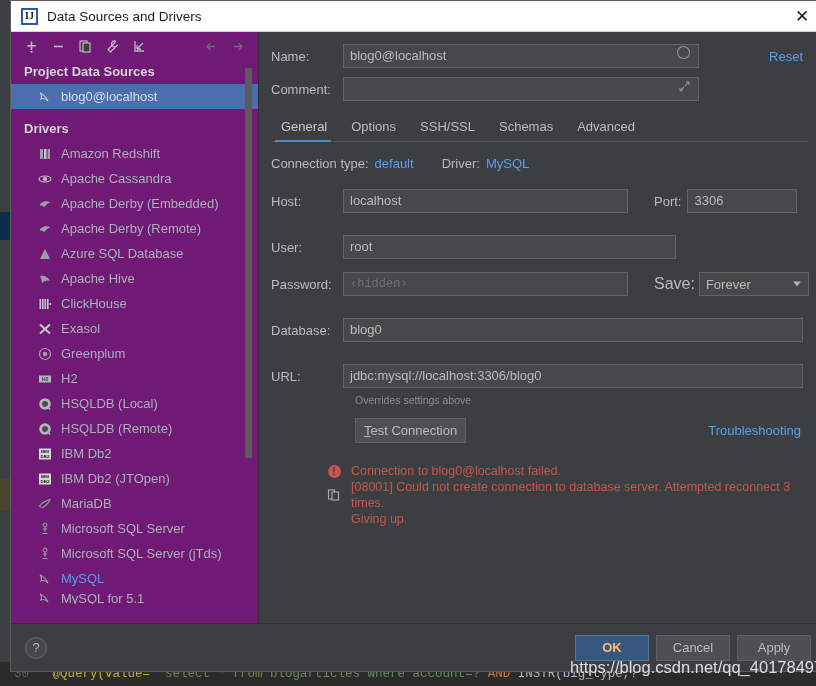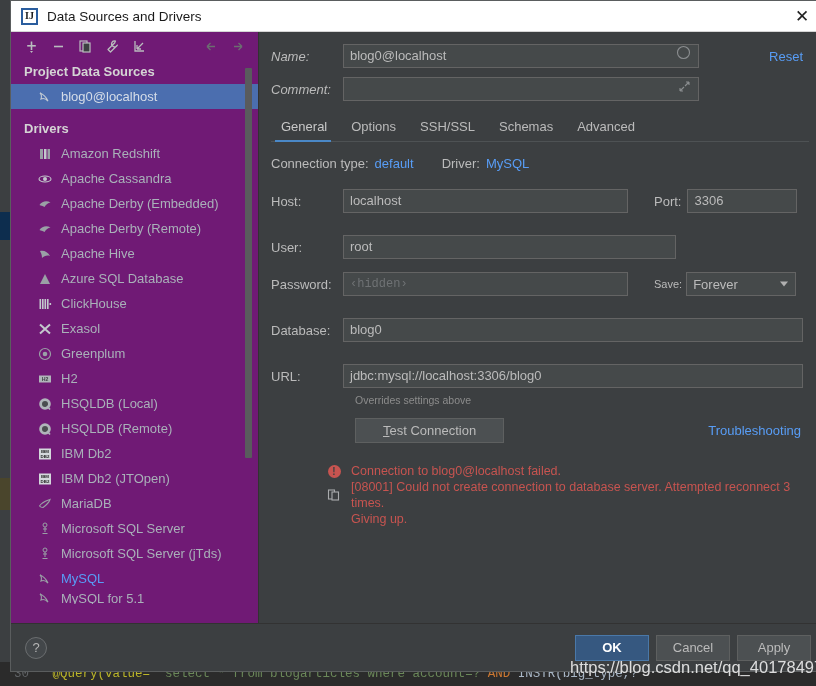--- a/index.html
+++ b/index.html
@@ -203,21 +203,20 @@
   .field-row {
     display: flex;
     align-items: center;
     margin-bottom: 9px;
   }
   .field-label {
     font-size: 13px;
     color: #bbbbbb;
     width: 72px;
     flex: 0 0 72px;
-    font-style: italic;
   }
   .input {
     background: #45494a;
     border: 1px solid #646464;
     color: #bbbbbb;
     font-size: 13px;
     height: 24px;
     line-height: 22px;
     padding: 0 6px;
     font-family: "Liberation Sans", sans-serif;
@@ -303,21 +302,21 @@
   #user-input { width: 333px; }
   #password-input { width: 285px; }
   #database-input { width: 460px; }
   #url-input { width: 460px; }
   #port-input { width: 110px; }
   .port-label {
     font-size: 13px; color: #bbbbbb;
     margin-left: 26px; margin-right: 6px; text-align: right;
   }
   .save-label {
-    font-size: 11px; color: #bbbbbb;
+    font-size: 16px; color: #bbbbbb;
     margin-left: 26px; margin-right: 4px;
   }
   .combo {
     background: #45494a;
     border: 1px solid #646464;
     color: #bbbbbb;
     font-size: 13px;
     height: 24px;
     width: 110px;
     display: flex; align-items: center;
@@ -337,21 +336,21 @@
     color: #8c8c8c;
     margin-left: 84px;
     margin-top: -18px;
     margin-bottom: 12px;
   }
   .btn {
     background: #4c5052;
     border: 1px solid #5e6060;
     color: #bbbbbb;
     font-size: 13px;
-    padding: 4px 27px;
+    padding: 4px 8px;
     cursor: pointer;
     font-family: "Liberation Sans", sans-serif;
   }
   .btn .mn { text-decoration: underline; }
   #testrow { display: flex; align-items: center; margin-left: 84px; margin-top: 4px; }
   .trouble-link {
     margin-left: auto;
     color: #589df6;
     font-size: 13px;
     cursor: pointer;
@@ -421,21 +420,21 @@
     color: #bbbbbb;
     font-size: 13px;
     display: flex; align-items: center; justify-content: center;
     cursor: pointer;
     margin-left: 7px;
     font-family: "Liberation Sans", sans-serif;
   }
   .fbtn.primary {
     background: #365880;
     border-color: #4a78a8;
-    color: #ffffff;
+    color: #fdba74;
     font-weight: bold;
   }
 
   
   #watermark {
     position: absolute;
     left: 570px;
     top: 658px;
     font-size: 16.5px;
     color: #e9e9e9;
@@ -583,32 +582,32 @@
               <span class="tree-icon">
                 <svg width="14" height="14" viewBox="0 0 14 14">
                   <path d="M1.5 8 C4 4 9 3.5 12.5 5.5 C10 6 8 7.5 6.5 10 C4.5 9 2.8 8.6 1.5 8Z" fill="#9aa0a6"></path>
                 </svg>
               </span>
               <span class="tree-label">Apache Derby (Remote)</span>
             </div>
             <div class="tree-row">
               <span class="tree-icon">
                 <svg width="14" height="14" viewBox="0 0 14 14">
+                  <path d="M7 2 L12 12 L2 12 Z" fill="#9aa0a6"></path>
+                </svg>
+              </span>
+              <span class="tree-label">Azure SQL Database</span>
+            </div>
+            <div class="tree-row">
+              <span class="tree-icon">
+                <svg width="14" height="14" viewBox="0 0 14 14">
                   <path d="M2 4 C6 3 10 5 12 9 C9 8 6 9 4 11 C4 8 3 6 2 4Z" fill="#9aa0a6"></path>
                 </svg>
               </span>
               <span class="tree-label">Apache Hive</span>
-            </div>
-            <div class="tree-row">
-              <span class="tree-icon">
-                <svg width="14" height="14" viewBox="0 0 14 14">
-                  <path d="M7 2 L12 12 L2 12 Z" fill="#9aa0a6"></path>
-                </svg>
-              </span>
-              <span class="tree-label">Azure SQL Database</span>
             </div>
             <div class="tree-row">
               <span class="tree-icon">
                 <svg width="14" height="14" viewBox="0 0 14 14">
                   <rect x="1.5" y="2" width="1.6" height="10" fill="#c3c8cd"></rect>
                   <rect x="4" y="2" width="1.6" height="10" fill="#c3c8cd"></rect>
                   <rect x="6.5" y="2" width="1.6" height="10" fill="#c3c8cd"></rect>
                   <rect x="9" y="2" width="1.6" height="10" fill="#c3c8cd"></rect>
                   <rect x="11.5" y="6" width="1.6" height="2" fill="#c3c8cd"></rect>
                 </svg>

